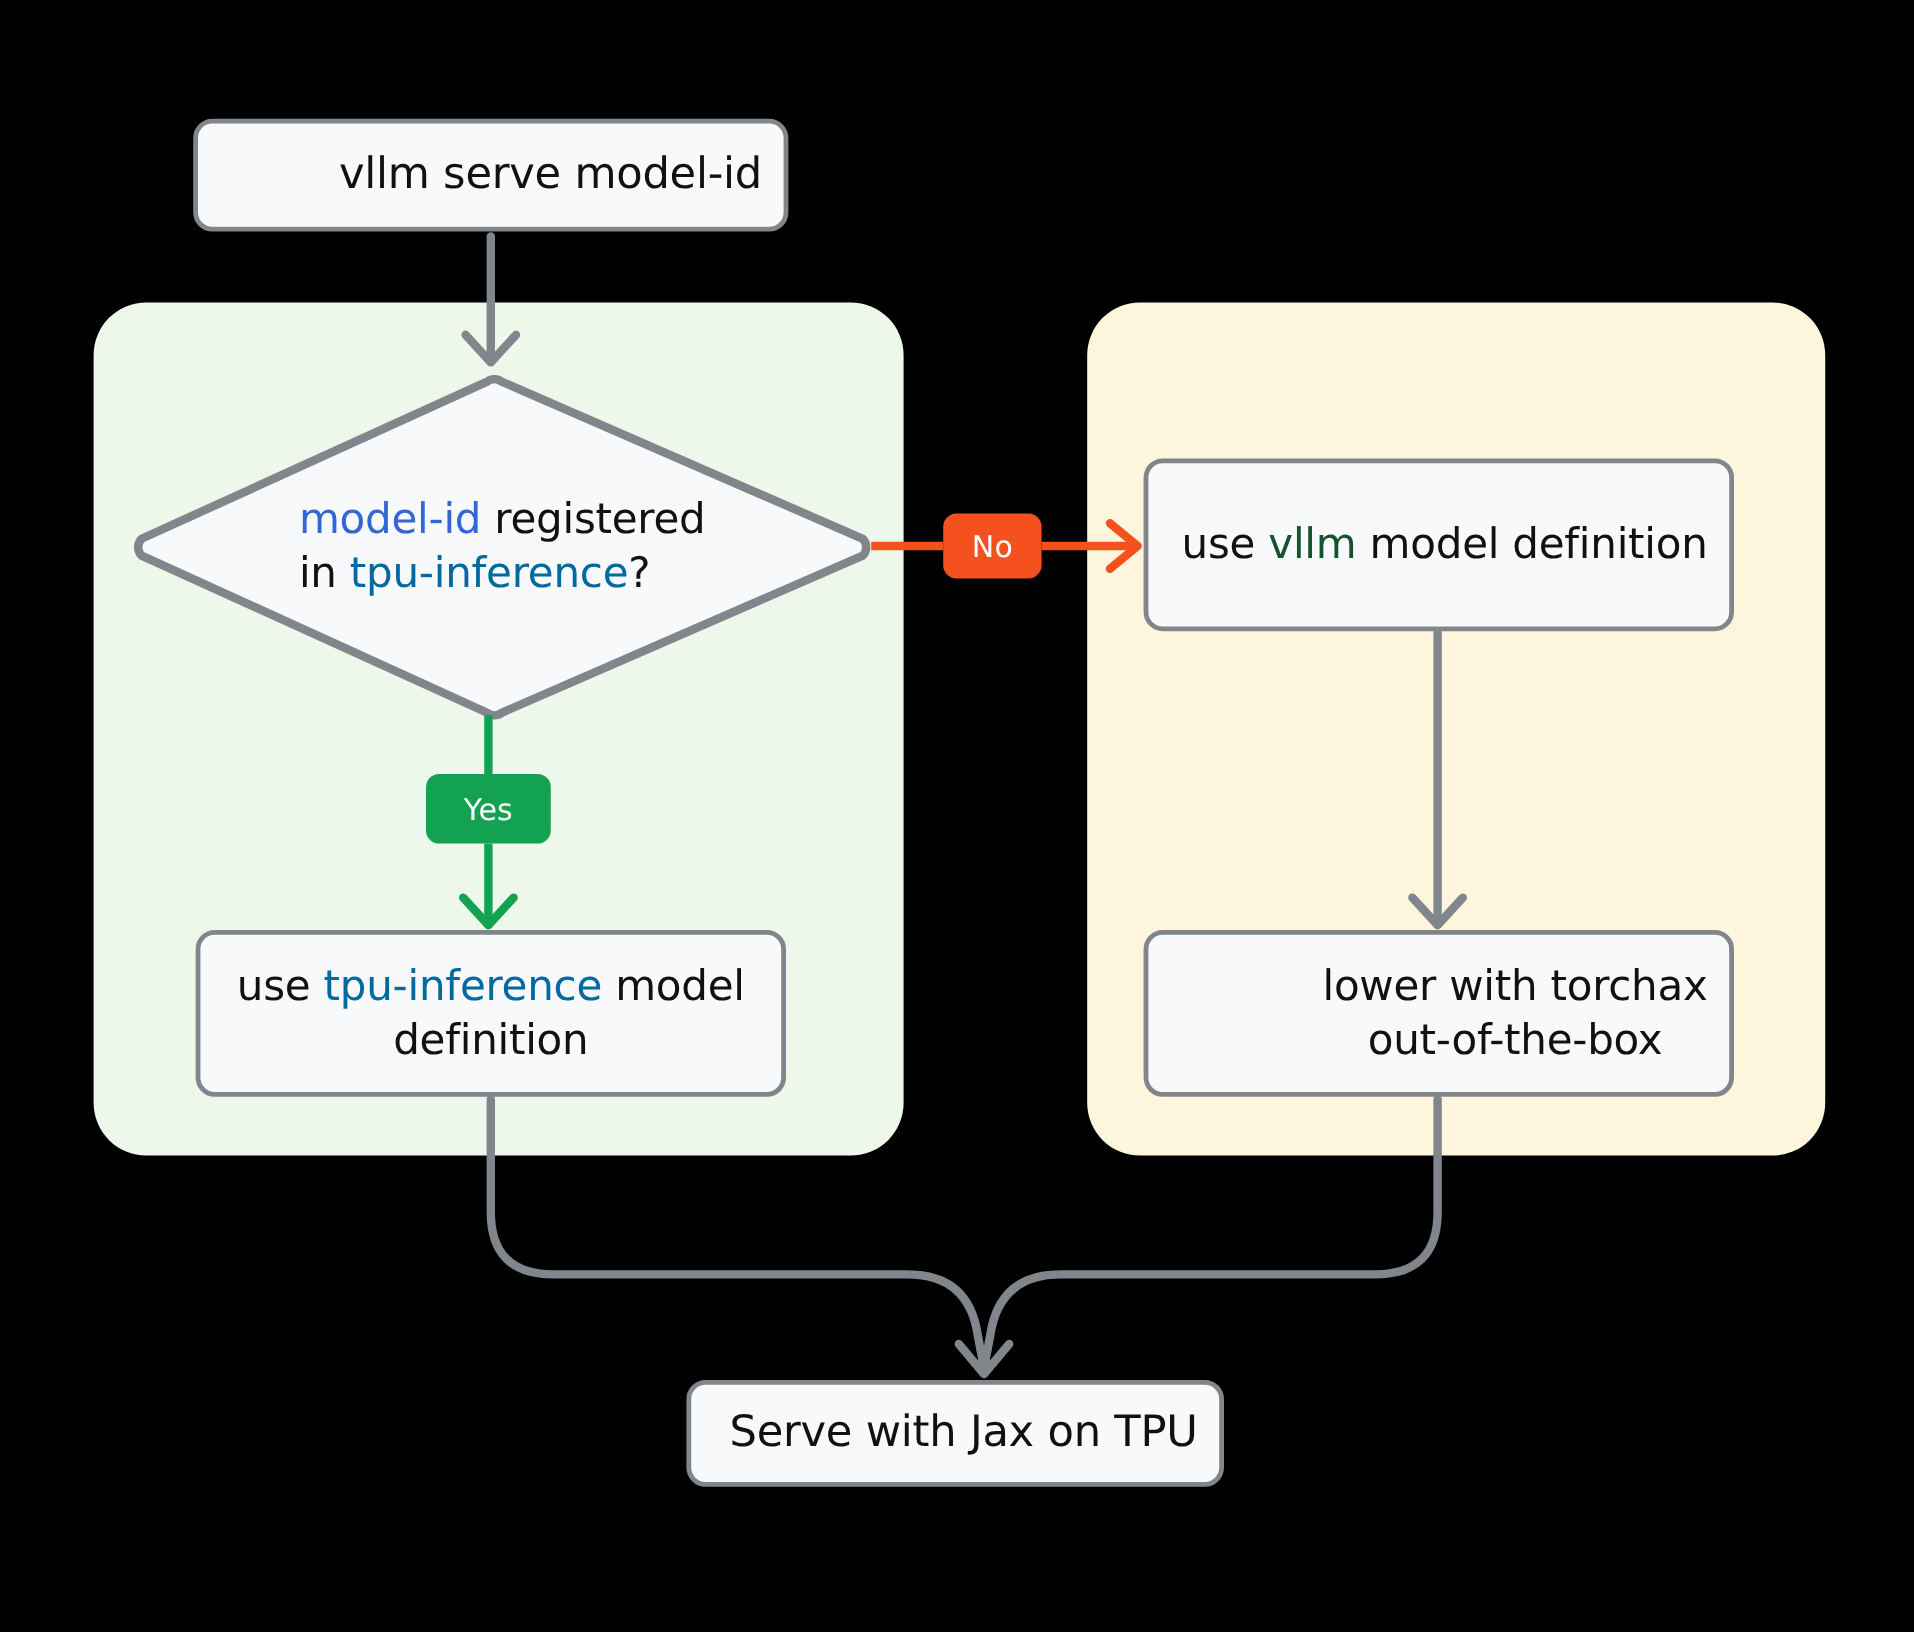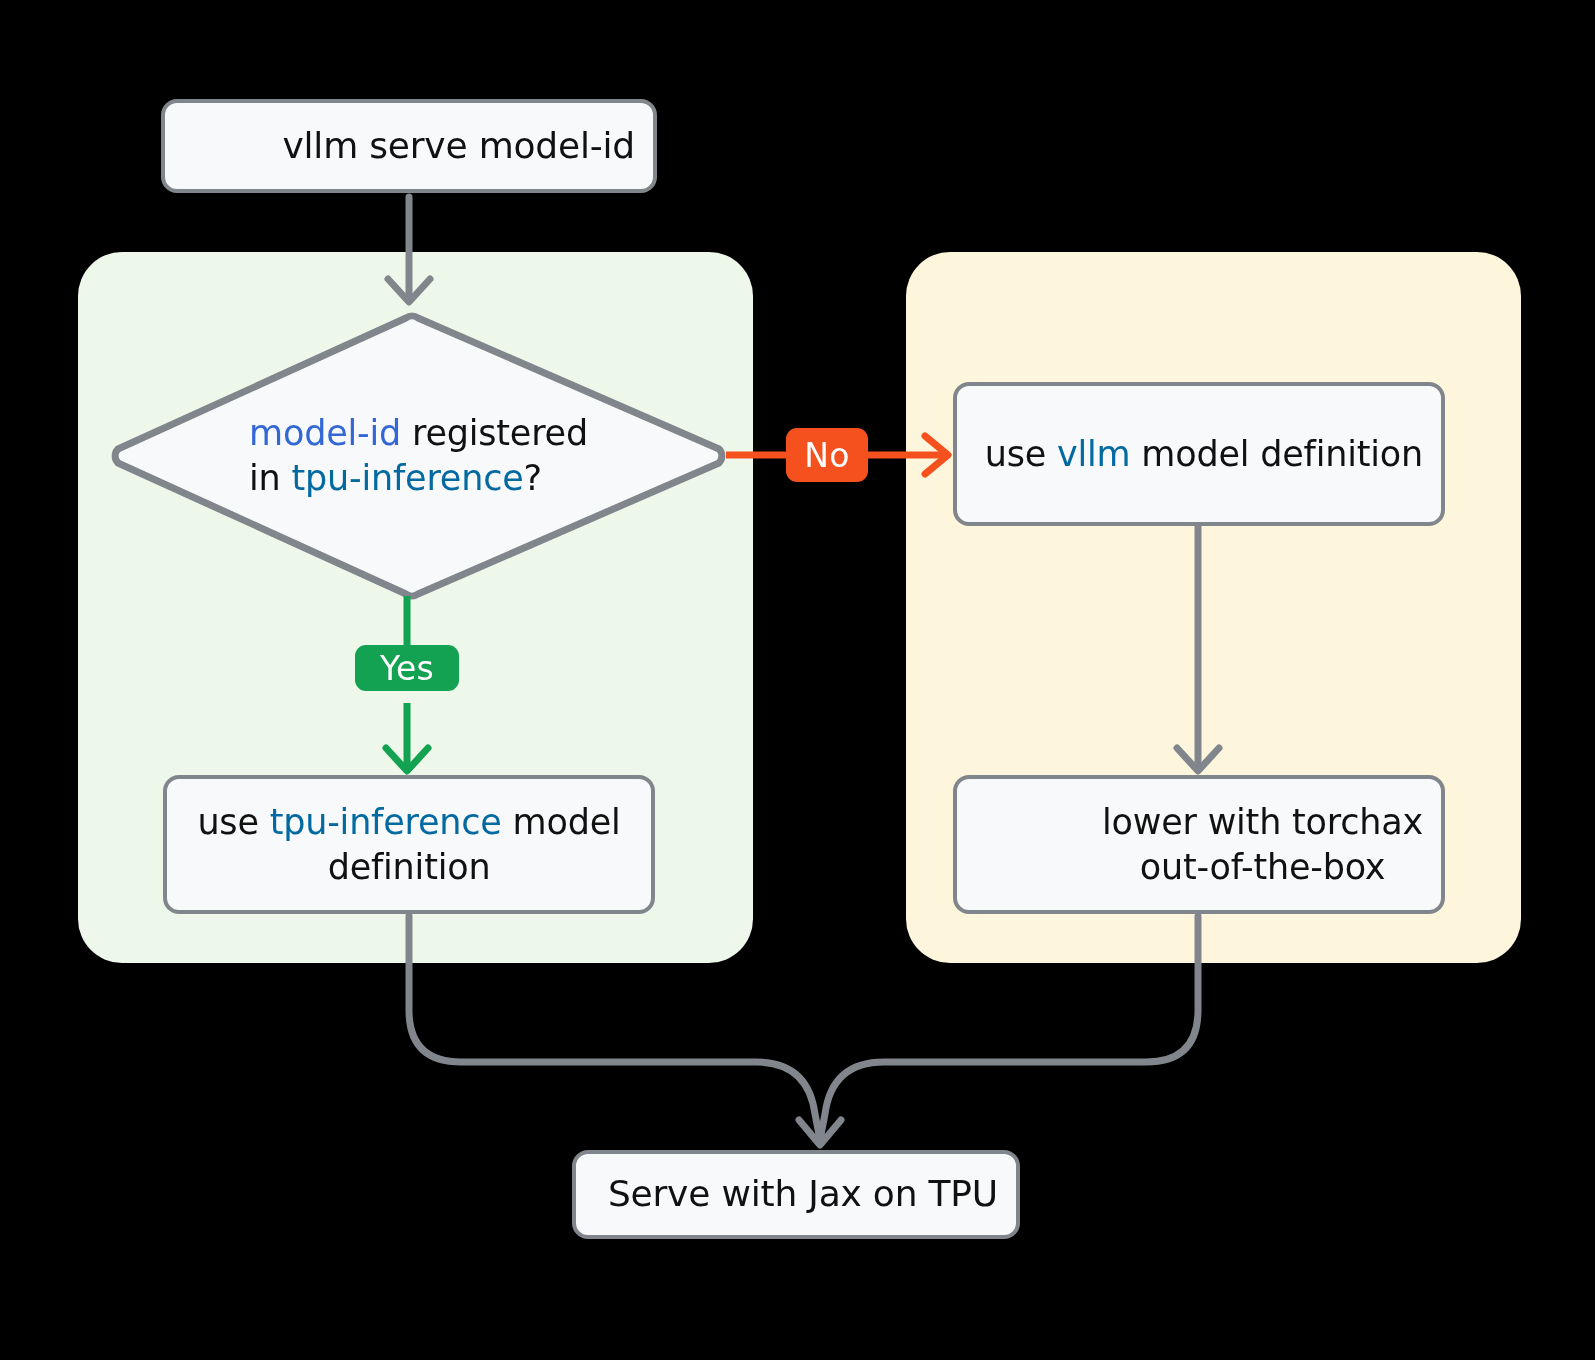--- a/index.html
+++ b/index.html
@@ -82,37 +82,37 @@
     font-size: 35px;
     line-height: 1.28;
     color: #111111;
     letter-spacing: -0.2px;
     pointer-events: none;
   }
 
   
   .tok-blue   { color: #3367D6; }
   .tok-green  { color: #0369a1; }
-  .tok-orange { color: #0369a1; }
+  .tok-orange { color: #14532d; }
 
   
   .edge-badge {
     position: absolute;
     box-sizing: border-box;
     display: flex;
     align-items: center;
     justify-content: center;
     color: #FFFFFF;
-    font-size: 33px;
+    font-size: 25px;
     border-radius: 11px;
     letter-spacing: 0.2px;
   }
   #badge-yes {
     left: 355px; top: 645px;
-    width: 104px; height: 46px;
+    width: 104px; height: 58px;
     background: #13A252;
   }
   #badge-no {
     left: 786px; top: 428px;
     width: 82px; height: 54px;
     background: #F4511E;
   }
 </style>
 </head>
 <body>

